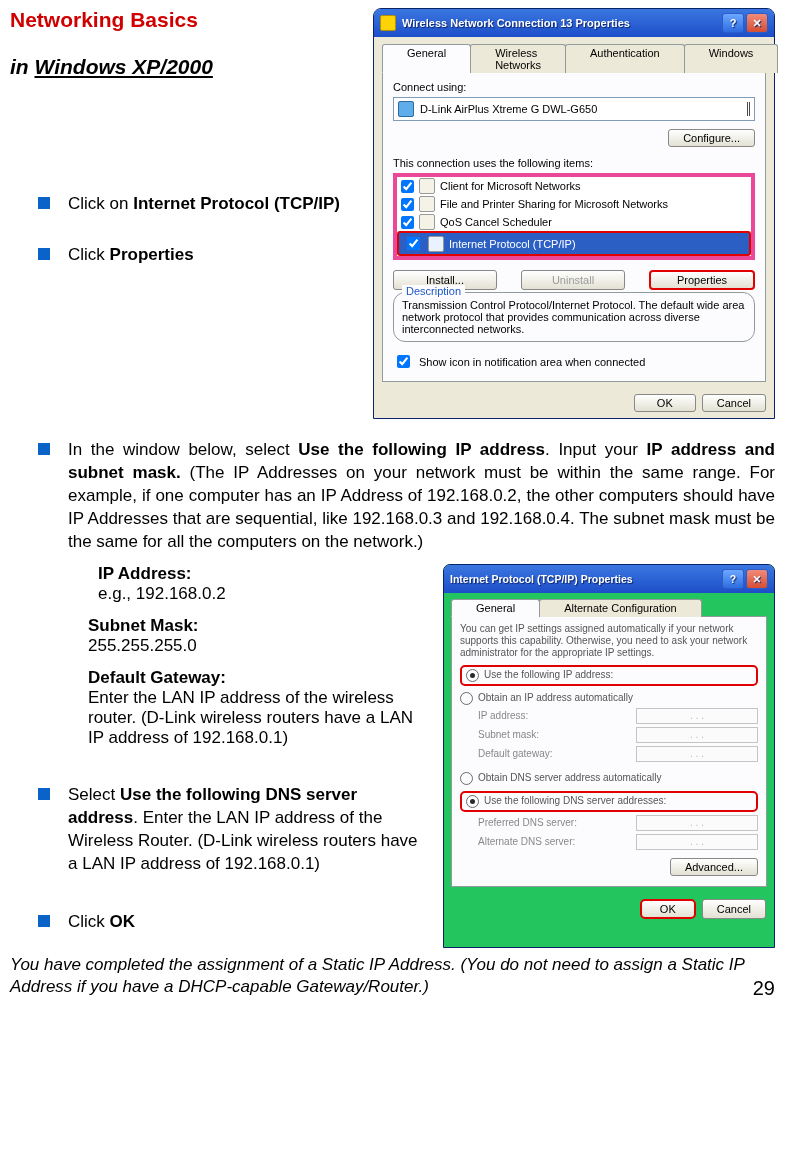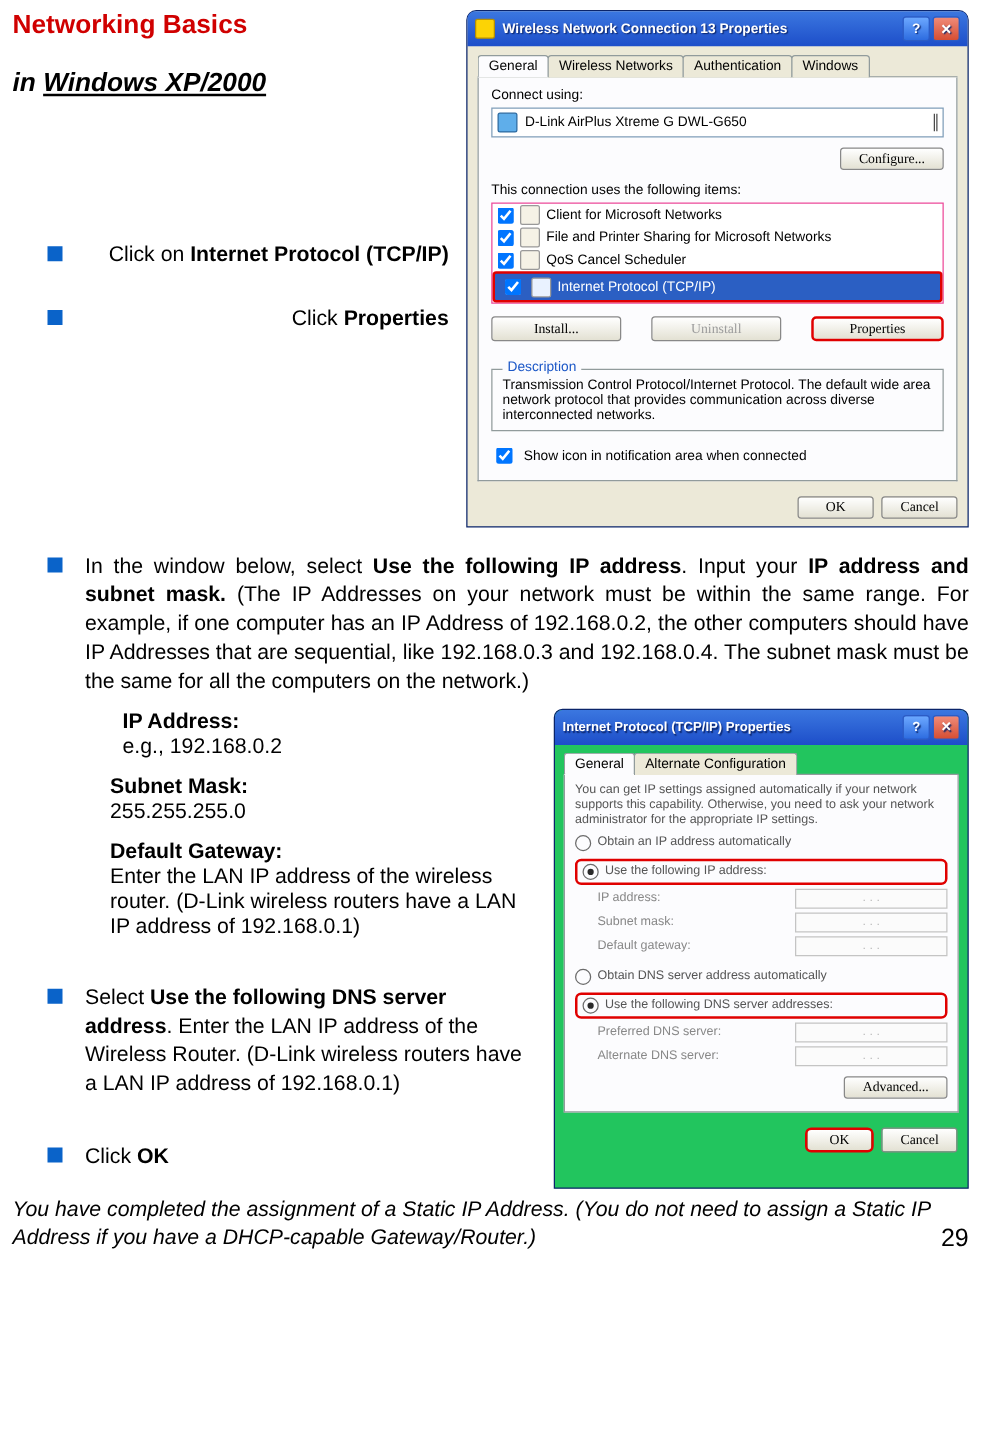--- a/index.html
+++ b/index.html
@@ -29,21 +29,21 @@
   .heading-sub .uline { text-decoration: underline; }
   .top-row {
     display: flex;
     align-items: flex-start;
     gap: 14px;
   }
   .left-col {
     flex: 1;
     padding-top: 110px;
   }
-  .bullet-list { list-style: none; padding-left: 58px; margin: 0; text-align: right; }
+  .bullet-list { list-style: none; padding-left: 58px; margin: 0; }
   .bullet-list li { position: relative; margin-bottom: 28px; line-height: 1.35; font-size: 17px; }
   .bullet-list li::before {
     content: "";
     position: absolute;
     left: -30px; top: 4px;
     width: 12px; height: 12px;
     background: #0a63c9;
   }
   .b { font-weight: bold; }
   .justify { text-align: justify; }
@@ -67,34 +67,34 @@
     border-radius: 6px 6px 0 0;
     text-shadow: 1px 1px 1px #0a246a;
   }
   .xp-titlebar .ico { width:14px;height:14px;background:#fcd305;border:1px solid #b58f00;border-radius:2px;margin-right:6px; }
   .xp-titlebar .spacer { flex:1; }
   .xp-tbtn { width:20px;height:18px;border:1px solid #2c5cc5;border-radius:3px;margin-left:2px;display:flex;align-items:center;justify-content:center;font-weight:bold; }
   .xp-help { background:linear-gradient(#6ca8ff,#2d6ce0); color:#fff; }
   .xp-close { background:linear-gradient(#f08b79,#d64e33); color:#fff; }
   .xp-body { padding: 6px 8px 6px 8px; }
   .xp-tabs { display:flex; border-bottom:1px solid #919b9c; font-size:11px; }
-  .xp-tab { padding:2px 8px; border:1px solid #919b9c; border-bottom:none; background:#ece9d8; margin-right:-1px; position:relative; top:1px; border-radius:3px 3px 0 0;}
+  .xp-tab { padding:2px 24px; border:1px solid #919b9c; border-bottom:none; background:#ece9d8; margin-right:-1px; position:relative; top:1px; border-radius:3px 3px 0 0;}
   .xp-tab.active { background:#fcfcfe; border-bottom:1px solid #fcfcfe; }
   .xp-panel { border:1px solid #919b9c; border-top:none; background:#fcfcfe; padding:8px 10px 10px; }
   .xp-field { background:#fff; border:1px solid #7f9db9; padding:2px 4px; height:18px; display:flex; align-items:center; }
   .row { display:flex; align-items:center; gap:6px; }
   .netico { width:14px;height:14px;background:#5faeea;border:1px solid #2c6aa0;border-radius:2px; }
   .cursor { width:1px;height:14px;border-left:1px solid #000;border-right:1px solid #000;margin-left:auto;opacity:.7; }
-  .xp-btn { border:1px solid #888; background:linear-gradient(#fff,#e3e1d3); padding:2px 14px; border-radius:3px; font-size:11px;font-family:Liberation Serif, serif; }
-  .items-box { border:1px solid #ec4899; background:#fff; margin-top:4px; }
+  .xp-btn { border:1px solid #888; background:linear-gradient(#fff,#e3e1d3); padding:2px 14px; border-radius:3px; font-size:11px; }
+  .items-box { border:4px solid #ec4899; background:#fff; margin-top:4px; }
   .item-row { display:flex; align-items:center; gap:5px; padding:1px 4px; font-size:11px; }
   .item-row input { margin:0; }
   .mini-ico { width:14px;height:14px;background:#f5f2e6;border:1px solid #999;border-radius:2px; }
   .hl-row { border:2px solid #e00000; background:#2b5fc3; color:#fff; padding:1px 4px; display:flex;align-items:center;gap:5px; border-radius:3px;}
-  .desc-box { border:1px solid #919b9c; padding:6px 8px; margin-top:22px; position:relative; border-radius:0;}
+  .desc-box { border:1px solid #919b9c; padding:6px 8px; margin-top:2px; position:relative; border-radius:12px;}
   .desc-box .legend { position:absolute; top:-8px; left:8px; background:#fcfcfe; color:#1b57c7; padding:0 4px; font-size:11px; }
   .btn-row { display:flex; gap:24px; margin-top:10px; }
   .btn-row .xp-btn { flex:1; text-align:center; }
   .btn-row .xp-btn.disabled { color:#9c9c9c; }
   .hl-border { border:2px solid #e00000; border-radius:4px; }
   .foot-row { display:flex; justify-content:flex-end; gap:6px; padding:6px 8px; }
 
   
   .section2 { margin-top:20px; }
   .bullet-wide { list-style:none; padding-left:58px; margin:0; }
@@ -263,27 +263,27 @@
         <span class="xp-tbtn xp-close">✕</span>
       </div>
       <div class="xp-body">
         <div class="xp-tabs">
           <div class="xp-tab active">General</div>
           <div class="xp-tab">Alternate Configuration</div>
         </div>
         <div class="xp-panel">
           <div class="blur-txt">You can get IP settings assigned automatically if your network supports this capability. Otherwise, you need to ask your network administrator for the appropriate IP settings.</div>
 
+          <div class="radio-row hl-red">
+            <span class="radio sel"></span>
+            <span class="blur-txt">Use the following IP address:</span>
+          </div>
           <div class="radio-row">
             <span class="radio"></span>
             <span class="blur-txt">Obtain an IP address automatically</span>
-          </div>
-          <div class="radio-row hl-red">
-            <span class="radio sel"></span>
-            <span class="blur-txt">Use the following IP address:</span>
           </div>
           <div class="fld-row">
               <span class="lab">IP address:</span>
               <span class="dots">.  .  .</span>
             </div>
           <div class="fld-row">
               <span class="lab">Subnet mask:</span>
               <span class="dots">.  .  .</span>
             </div>
           <div class="fld-row">

